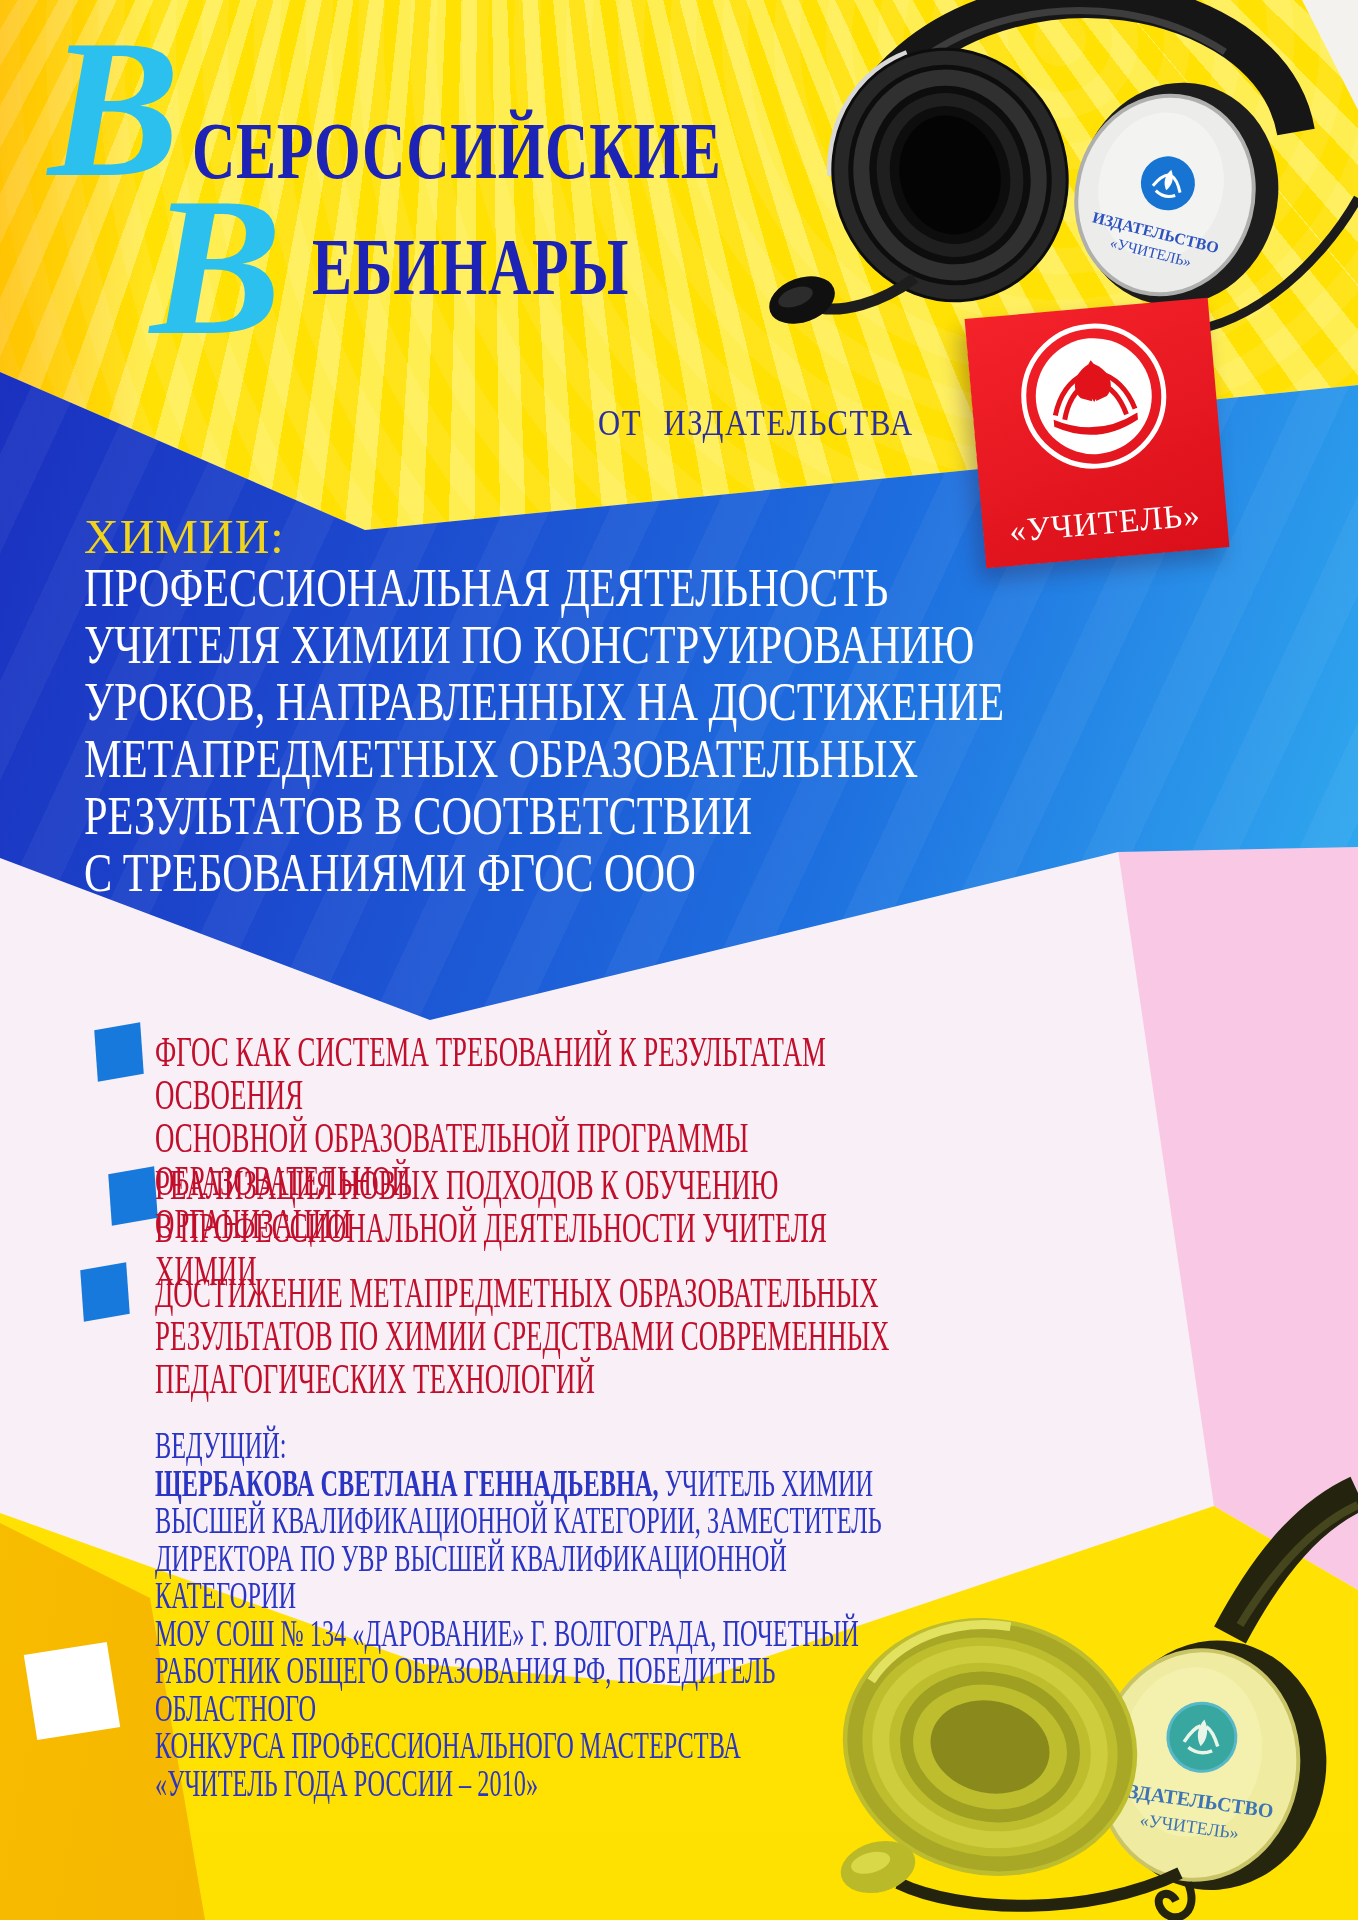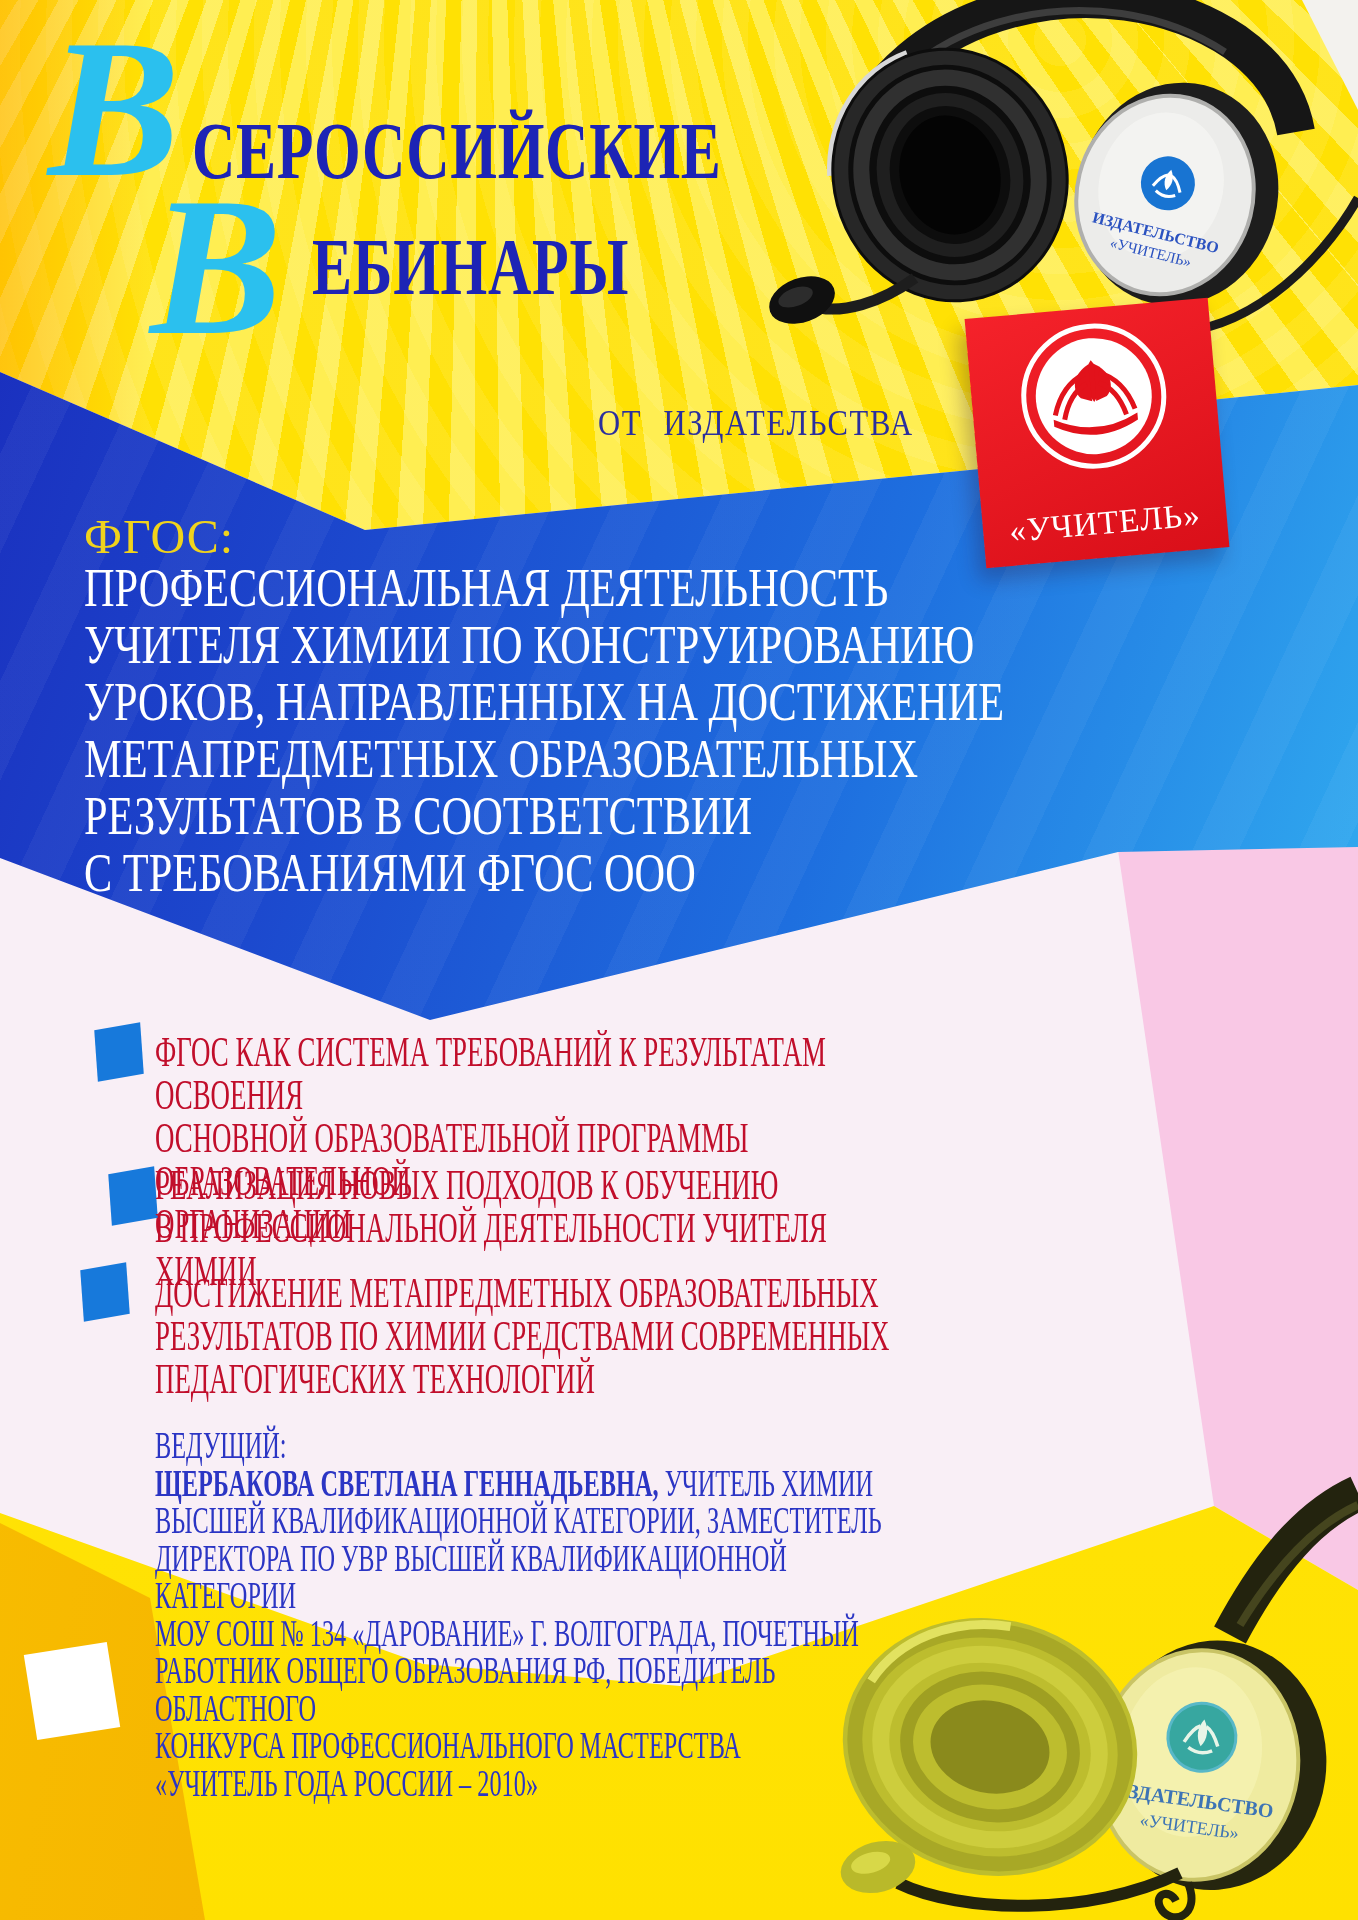--- a/index.html
+++ b/index.html
@@ -128,21 +128,21 @@
     <div class="badge-name">«УЧИТЕЛЬ»</div>
   </div>
 
   <div class="abs big-initial" style="left:48px;top:10px">В</div>
   <div class="abs title-rest" style="left:192px;top:111px">СЕРОССИЙСКИЕ</div>
   <div class="abs big-initial" style="left:150px;top:168px">В</div>
   <div class="abs title-rest" style="left:312px;top:227px">ЕБИНАРЫ</div>
 
   <div class="abs from-pub" style="left:598px;top:402px">ОТ ИЗДАТЕЛЬСТВА</div>
 
-  <div class="abs tema">ФГОС:</div>
+  <div class="abs tema">ХИМИИ:</div>
   <div class="abs topic">ПРОФЕССИОНАЛЬНАЯ ДЕЯТЕЛЬНОСТЬ
 УЧИТЕЛЯ ХИМИИ ПО КОНСТРУИРОВАНИЮ
 УРОКОВ, НАПРАВЛЕННЫХ НА ДОСТИЖЕНИЕ
 МЕТАПРЕДМЕТНЫХ ОБРАЗОВАТЕЛЬНЫХ
 РЕЗУЛЬТАТОВ В СООТВЕТСТВИИ
 С ТРЕБОВАНИЯМИ ФГОС ООО</div>
 
   <div class="abs marker" style="left:96px;top:1026px"></div>
   <div class="abs bullet-text" style="left:155px;top:1031px">ФГОС КАК СИСТЕМА ТРЕБОВАНИЙ К РЕЗУЛЬТАТАМ ОСВОЕНИЯ
 ОСНОВНОЙ ОБРАЗОВАТЕЛЬНОЙ ПРОГРАММЫ ОБРАЗОВАТЕЛЬНОЙ

